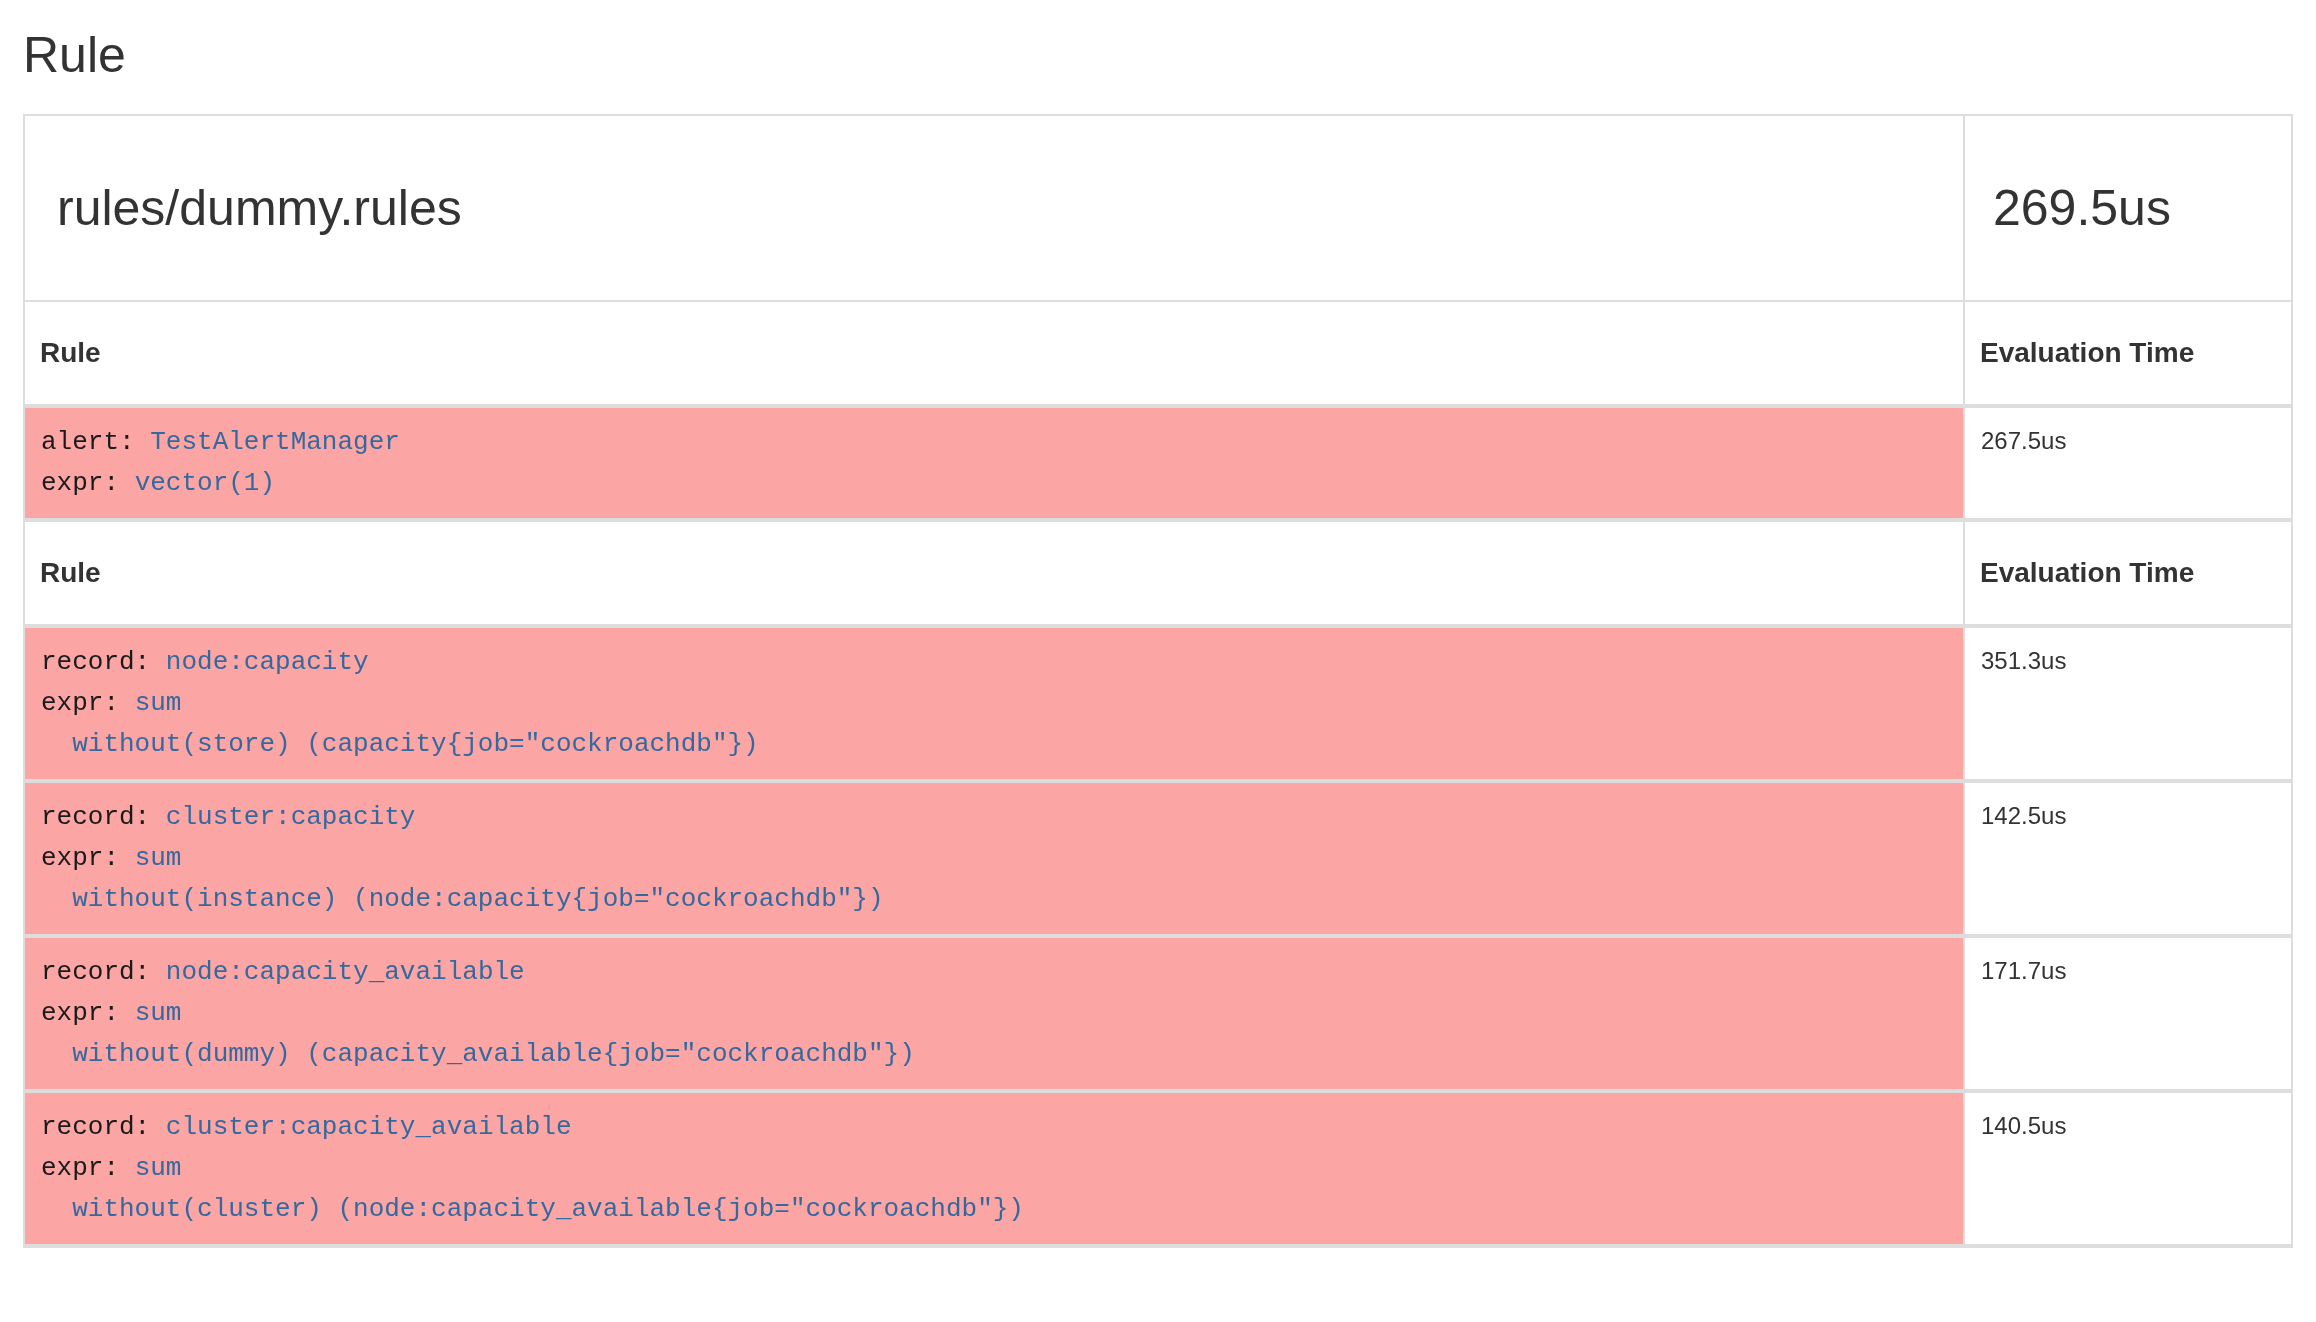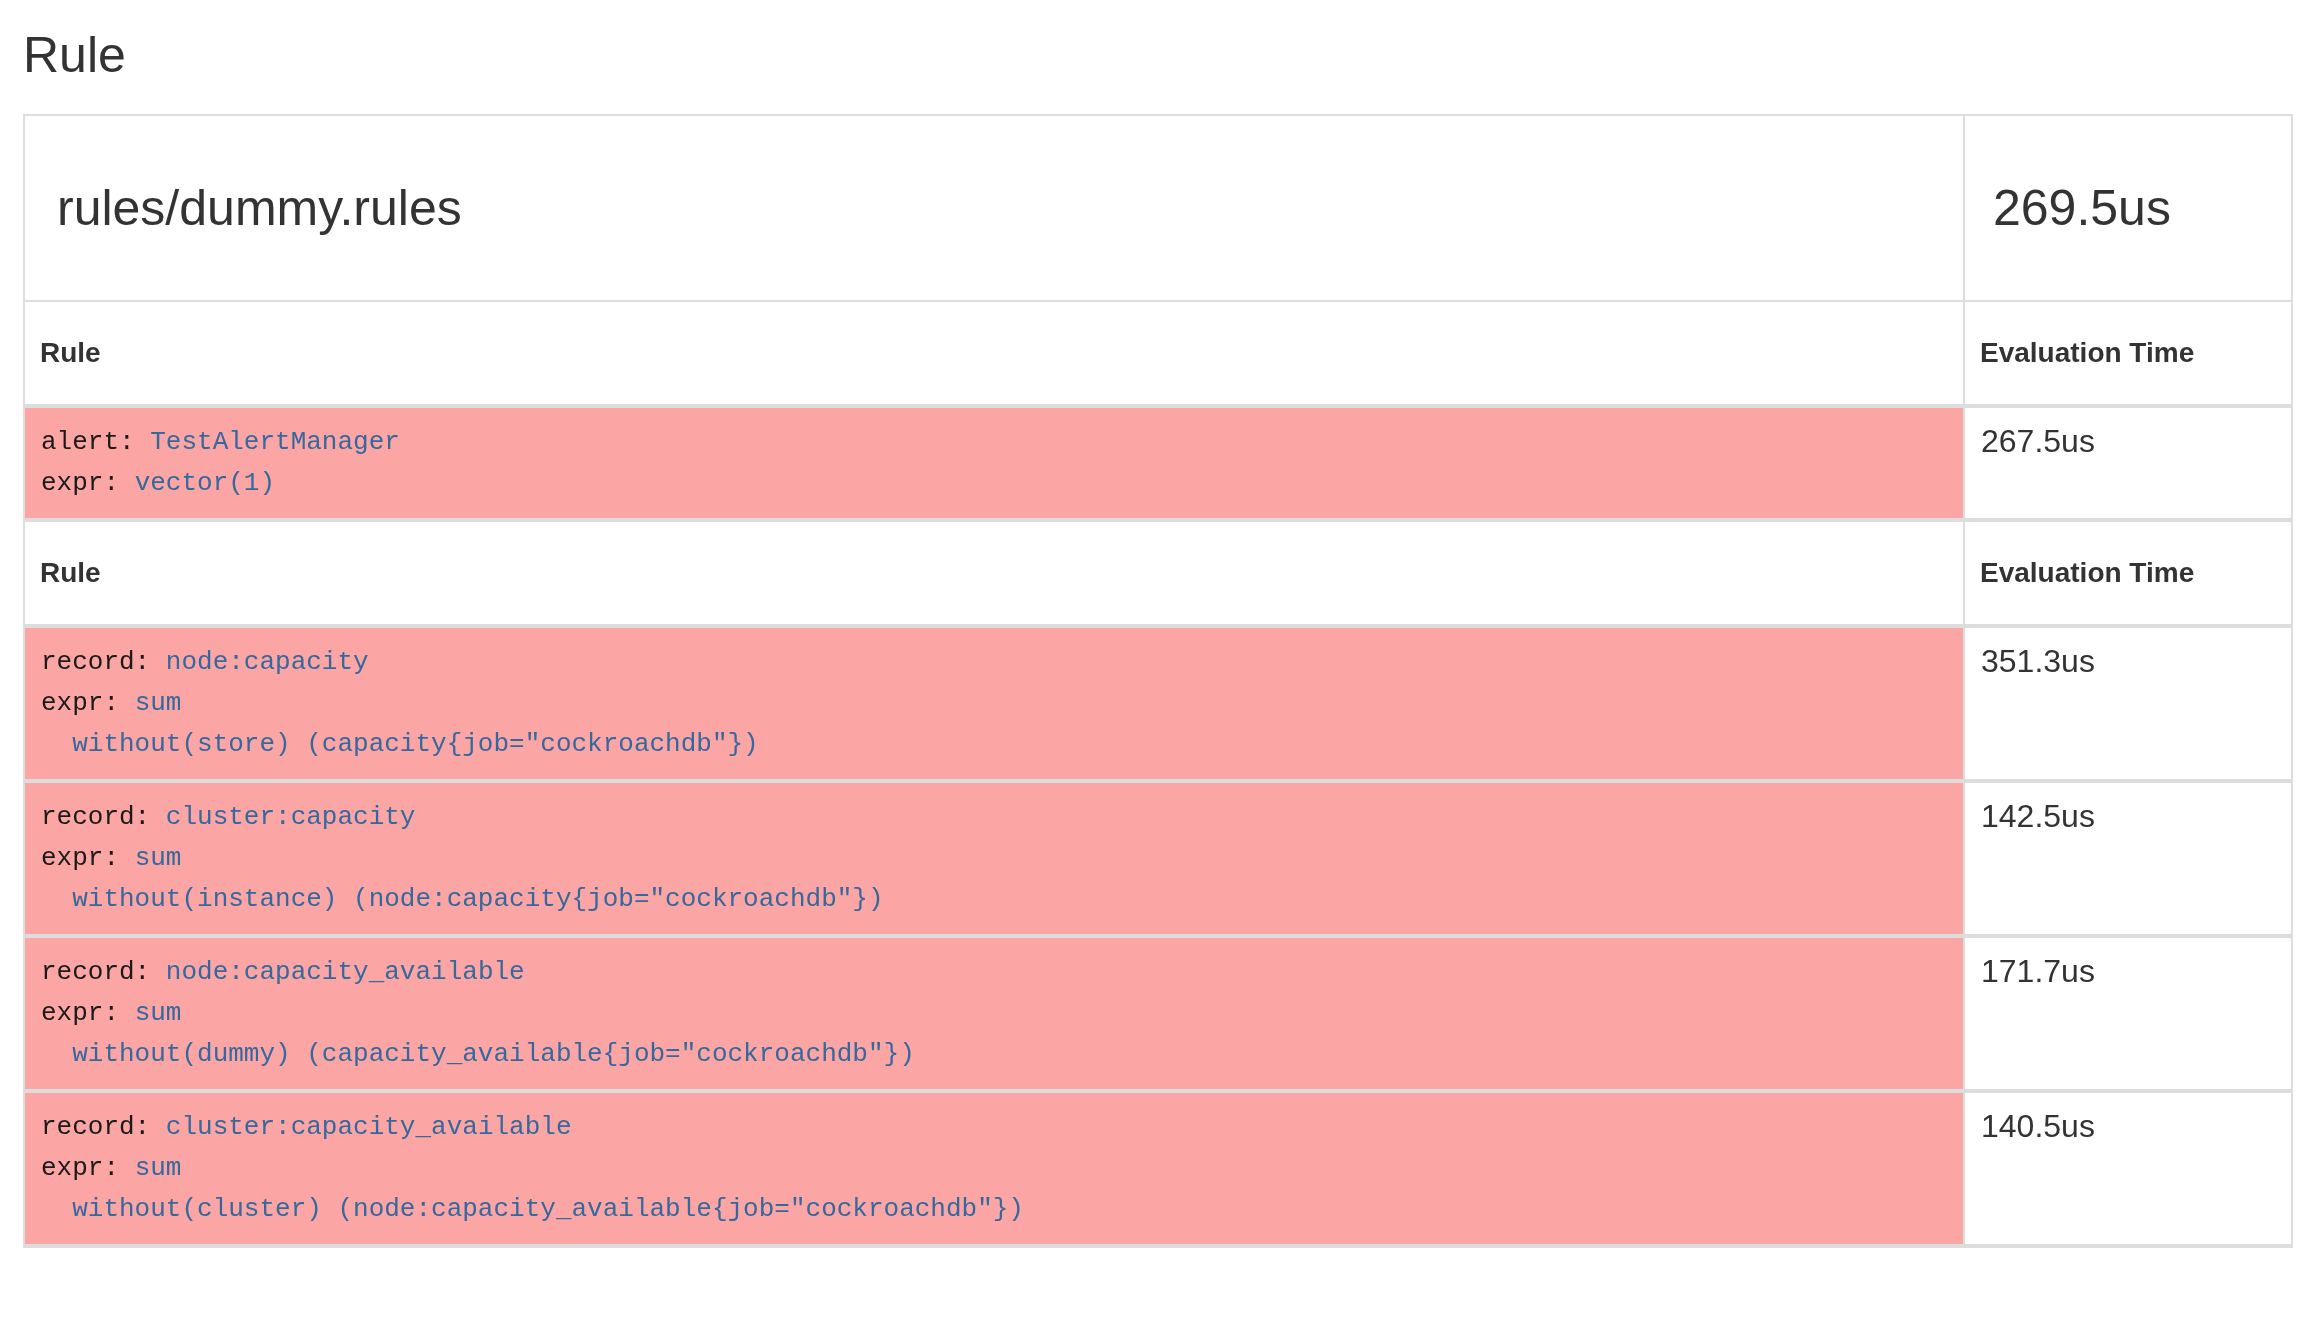--- a/index.html
+++ b/index.html
@@ -69,21 +69,21 @@
     font-size: 26px;
     line-height: 41px;
     color: #000000;
   }
   .code-line { white-space: pre; }
   .code-line .k { color: #1a1a1a; white-space: pre; }
   .code-line .v { color: #35689d; white-space: pre; cursor: pointer; }
   .time-cell {
     background: #ffffff;
     padding: 16px 16px;
-    font-size: 32px;
+    font-size: 24px;
     line-height: 34px;
     color: #333333;
   }
 </style>
 </head>
 <body>
 
 <div class="container">
   <h1 class="page-title">Rule</h1>
 

